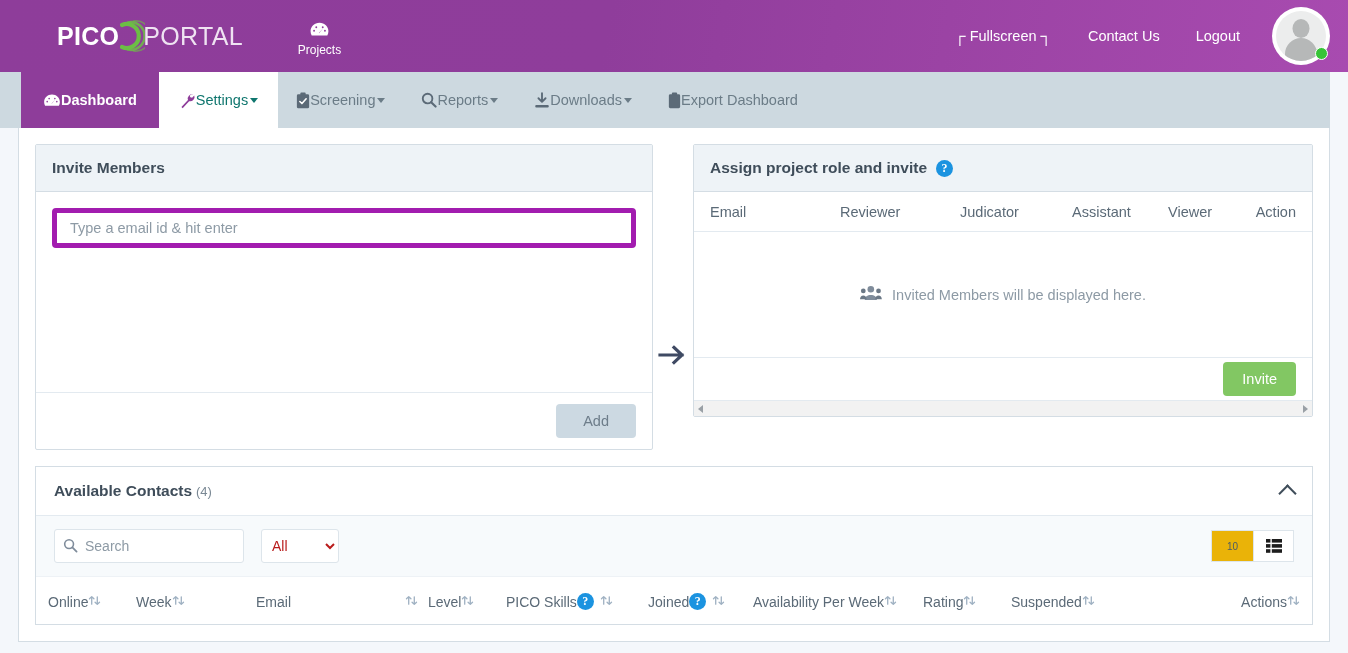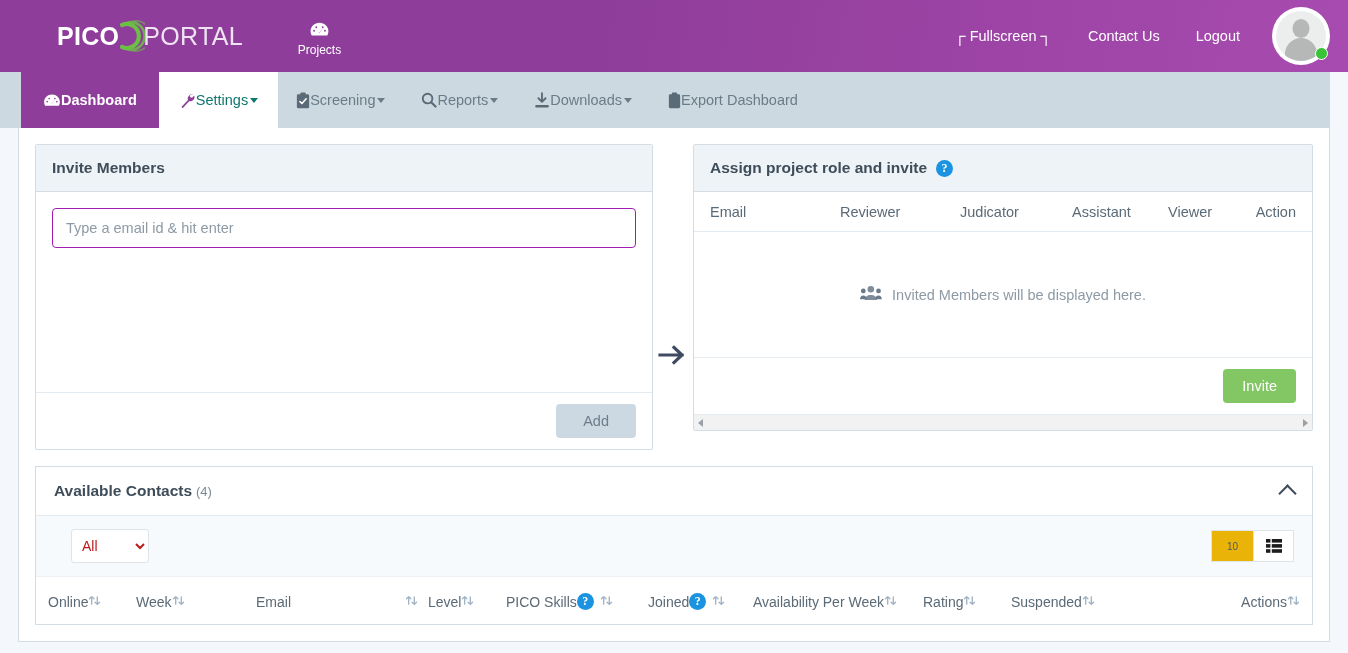--- a/index.html
+++ b/index.html
@@ -161,21 +161,21 @@
     display: inline-flex; align-items: center; justify-content: center;
     cursor: pointer; flex: 0 0 auto;
     font-family: "Liberation Serif", serif;
   }
 
   
   .invite-panel { width: 618px; }
   .invite-body { height: 200px; padding: 16px; }
   .email-input {
     width: 100%; height: 40px;
-    border: 1px solid #a21caf; border-radius: 4px;
+    border: 5px solid #a21caf; border-radius: 4px;
     padding: 0 13px; font-size: 14.5px; color: #4a5a68;
     font-family: "Liberation Sans", sans-serif;
     outline: none; background: #ffffff;
   }
   .email-input::placeholder { color: #8d9aa5; }
   .invite-foot {
     border-top: 1px solid #e3eaf0;
     padding: 11px 16px;
     display: flex; justify-content: flex-end;
   }
@@ -205,21 +205,21 @@
   .ath-assistant{ width: 96px; }
   .ath-viewer   { width: 80px; }
   .ath-action   { flex: 1; text-align: right; }
   .assign-empty {
     height: 125px;
     display: flex; align-items: center; justify-content: center;
     gap: 10px; color: #8d9aa5; font-size: 14.5px;
   }
   .assign-foot {
     border-top: 1px solid #e3eaf0;
-    padding: 11px 16px;
+    padding: 4px 16px;
     display: flex; justify-content: flex-end;
   }
   .btn-invite {
     background: #82c763; color: #ffffff;
     border: none; border-radius: 4px;
     padding: 9px 19px; font-size: 14.5px; cursor: pointer;
     font-family: "Liberation Sans", sans-serif;
   }
   .hscroll {
     height: 16px; background: #f2f2f2;
@@ -510,20 +510,29 @@
 
         <div class="contacts-head">
           <div>
             <span class="contacts-title">Available Contacts</span>
             <span class="contacts-count">(4)</span>
           </div>
           <span class="chev-up"></span>
         </div>
 
         <div class="contacts-toolbar">
+          <div class="search-box">
+            <span class="search-ico">
+              <svg width="15" height="15" viewBox="0 0 17 17">
+                <circle cx="6.9" cy="6.9" r="5" fill="none" stroke="#7f8c9b" stroke-width="1.8"></circle>
+                <line x1="10.6" y1="10.6" x2="15.4" y2="15.4" stroke="#7f8c9b" stroke-width="2" stroke-linecap="round"></line>
+              </svg>
+            </span>
+            <input class="search-input" type="text" placeholder="Search" style="">
+          </div>
 
           <select class="filter-select">
             <option>All</option>
           </select>
 
           <div class="toolbar-right">
             <div class="pagesize-box">10</div>
             <div class="grid-btn">
               <svg width="16" height="14" viewBox="0 0 16 14">
                 <rect x="0" y="0" width="4.4" height="3.6" fill="#1d1d1d"></rect>

